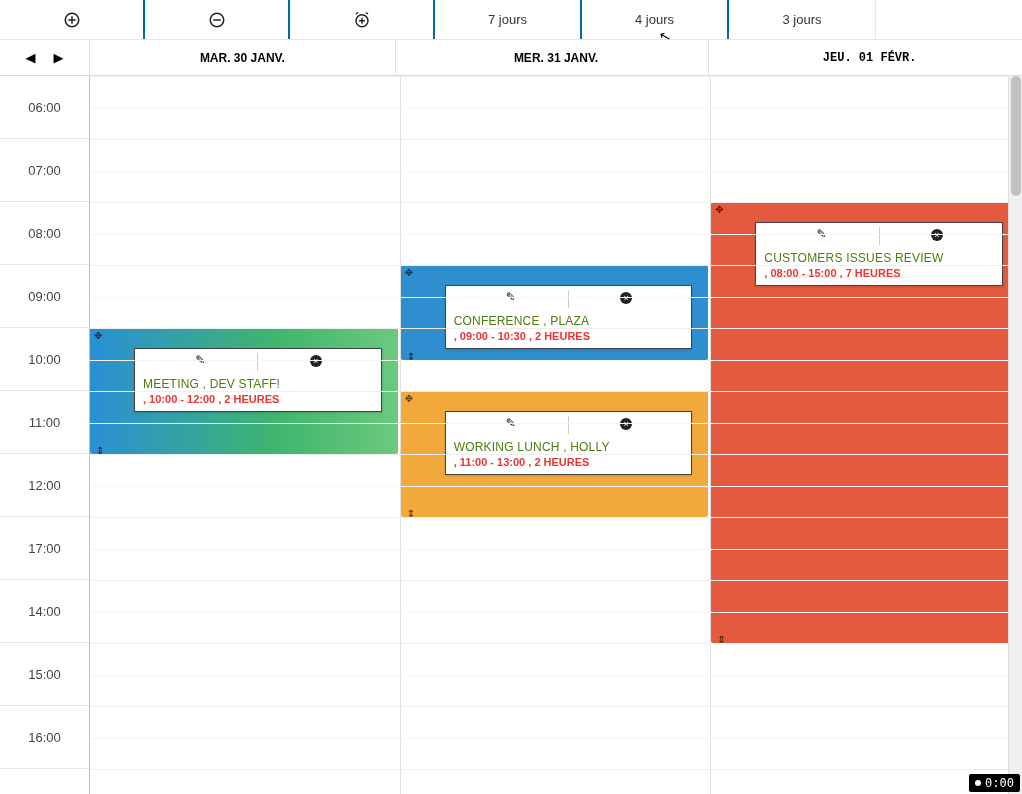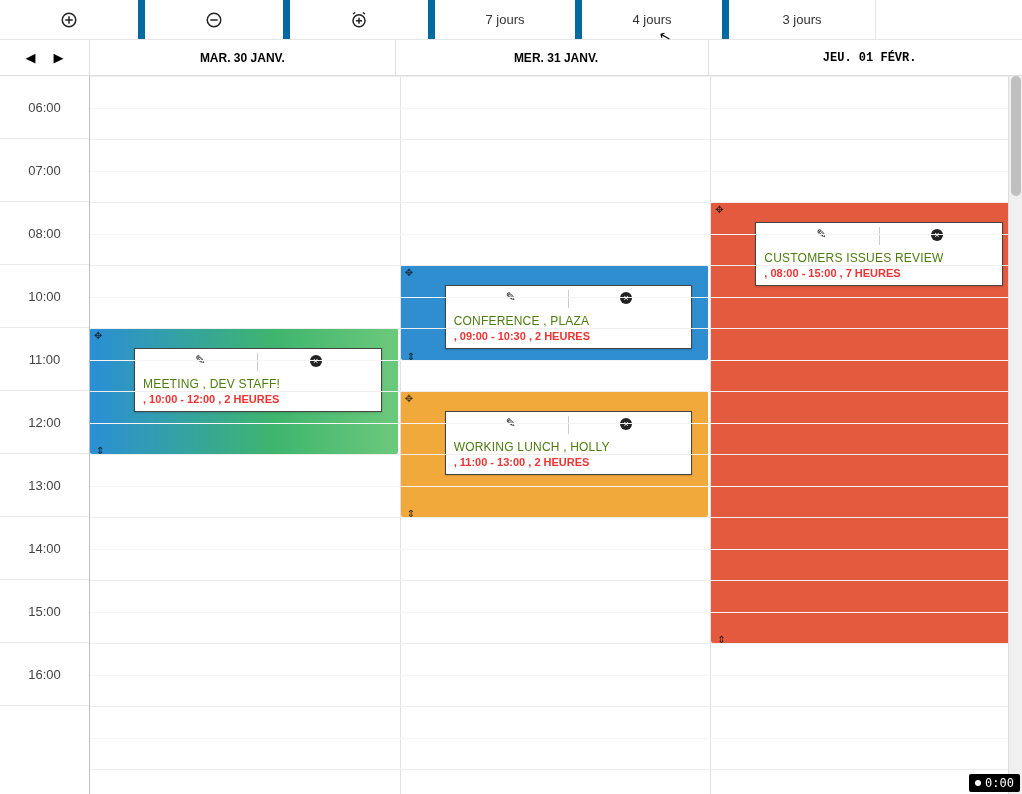--- a/index.html
+++ b/index.html
@@ -1,20 +1,20 @@
 <!DOCTYPE html>
 <html><head>
 <meta charset="utf-8">
 <style>
   * { box-sizing: border-box; margin: 0; padding: 0; }
   html, body { width: 1022px; height: 794px; font-family: Arial, Helvetica, sans-serif; background: #fff; overflow: hidden; }
 
   
   .toolbar { display: flex; height: 40px; border-bottom: 1px solid #e6e6e6; }
-  .tool-cell { flex: 0 0 auto; display: flex; align-items: center; justify-content: center; border-right: 7px solid #0369a1; color: #333; }
+  .tool-cell { flex: 0 0 auto; display: flex; align-items: center; justify-content: center; border-right: 2px solid #0369a1; color: #333; }
   .tool-icon { width: 145px; font-size: 18px; cursor: pointer; }
   .tool-view { width: 147px; font-size: 13px; cursor: pointer; }
   .tool-view:last-child { border-right: 1px solid #e6e6e6; }
   .tool-icon svg { width: 18px; height: 18px; }
 
   
   .day-header-row { display: flex; height: 36px; border-bottom: 1px solid #ddd; align-items: center; }
   .nav-arrows { width: 90px; display: flex; align-items: center; justify-content: center; gap: 18px; border-right: 1px solid #e0e0e0; height: 100%; }
   .nav-arrows span { cursor: pointer; font-size: 13px; }
   .day-head-container { flex: 1; display: flex; height: 100%; gap: 8px; }
@@ -103,24 +103,25 @@
     <div class="day-head">MER. 31 JANV.</div>
     <div class="day-head">JEU. 01 FÉVR.</div>
   </div>
 </div>
 
 <div class="cal-body">
   <div class="time-gutter" id="time-gutter">
       <div class="hour-row">06:00</div>
       <div class="hour-row">07:00</div>
       <div class="hour-row">08:00</div>
+      <div class="hour-row">09:00</div>
       <div class="hour-row">10:00</div>
       <div class="hour-row">11:00</div>
       <div class="hour-row">12:00</div>
-      <div class="hour-row">13:00</div>
+      <div class="hour-row">17:00</div>
       <div class="hour-row">14:00</div>
       <div class="hour-row">15:00</div>
       <div class="hour-row">16:00</div>
     </div>
   <div class="grid-area" id="grid-area">
     <div class="day-col" id="col-0">
         <div class="event ev-meeting" style="top: 252px; height: 126px; left: 0px; right: 2px;">
           <span class="drag-handle">✥</span>
           <div class="event-card">
             <div class="card-actions">

